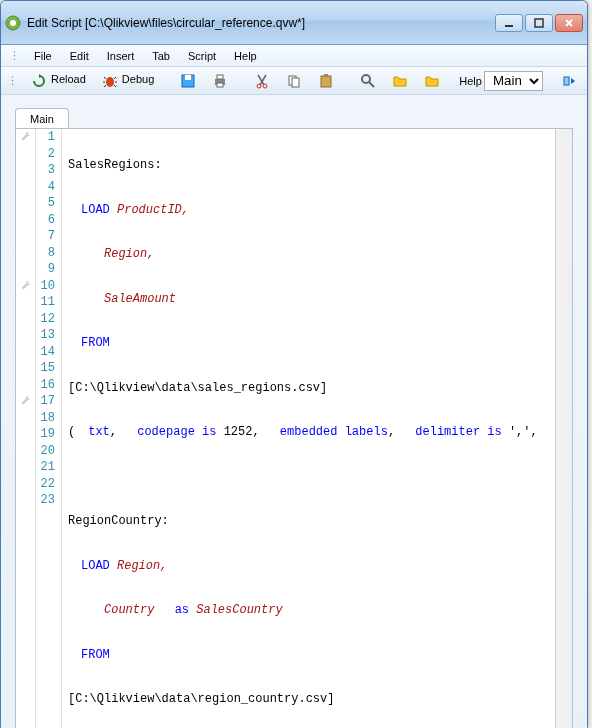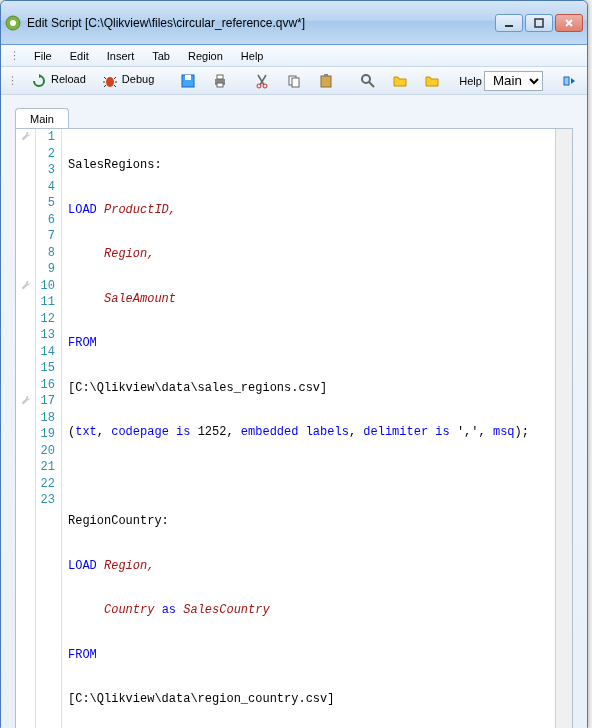--- a/index.html
+++ b/index.html
@@ -23,21 +23,21 @@
 .tabs-select { width: 130px; height: 20px; border: 1px solid #a0b0c0; background: #fff; padding: 0 4px; }
 .body-area { padding: 12px 14px 0 14px; background: linear-gradient(to bottom, #f0f5fb, #e8f0f8); height: calc(100% - 78px); display: flex; flex-direction: column; }
 .script-tabs { display: flex; }
 .script-tab { background: #fff; border: 1px solid #b0c0d0; border-bottom: none; padding: 4px 14px; border-radius: 4px 4px 0 0; position: relative; top: 1px; }
 .editor { flex: 0 0 390px; background: #fff; border: 1px solid #b0c0d0; display: flex; position: relative; font-family: "Courier New", monospace; font-size: 12px; }
 .gutter-col { display: flex; flex-direction: column; border-right: 1px solid #e0e0e0; }
 .marker-col { width: 20px; background: #fff; }
 .linenum-col { width: 26px; text-align: right; padding-right: 6px; color: #2b91af; }
 .code-col { flex: 1; padding-left: 6px; white-space: pre; overflow: hidden; }
 .code-line { height: 16.5px; line-height: 16.5px; }
-.kw { color: #0000ff; }
+.kw { color: #0000ff; margin-left: 13px; }
 .fld { color: #a31515; font-style: italic; }
 .txt { color: #000; }
 .scroll-v { width: 17px; background: #f0f0f0; border-left: 1px solid #d0d0d0; }
 .marker-icon { width: 14px; height: 14px; margin: 1px auto; display: block; }
 </style>
 </head>
 <body>
 
 <div class="window">
   <div class="titlebar">
@@ -64,21 +64,21 @@
         </div>
     </div>
   </div>
 
   <div class="menubar">
     <span class="dots">⋮</span>
     <span class="menu-item">File</span>
     <span class="menu-item">Edit</span>
     <span class="menu-item">Insert</span>
     <span class="menu-item">Tab</span>
-    <span class="menu-item">Region</span>
+    <span class="menu-item">Script</span>
     <span class="menu-item">Help</span>
   </div>
 
   <div class="toolbar">
     <span class="dots">⋮</span>
     <span class="tb-btn">
       <svg class="tb-icon" viewBox="0 0 16 16">
           <path d="M8 3 A5 5 0 1 1 3 8" fill="none" stroke="#2e7d32" stroke-width="2"></path>
           <path d="M8 1 L8 5 L11 3 Z" fill="#2e7d32"></path>
         </svg>

